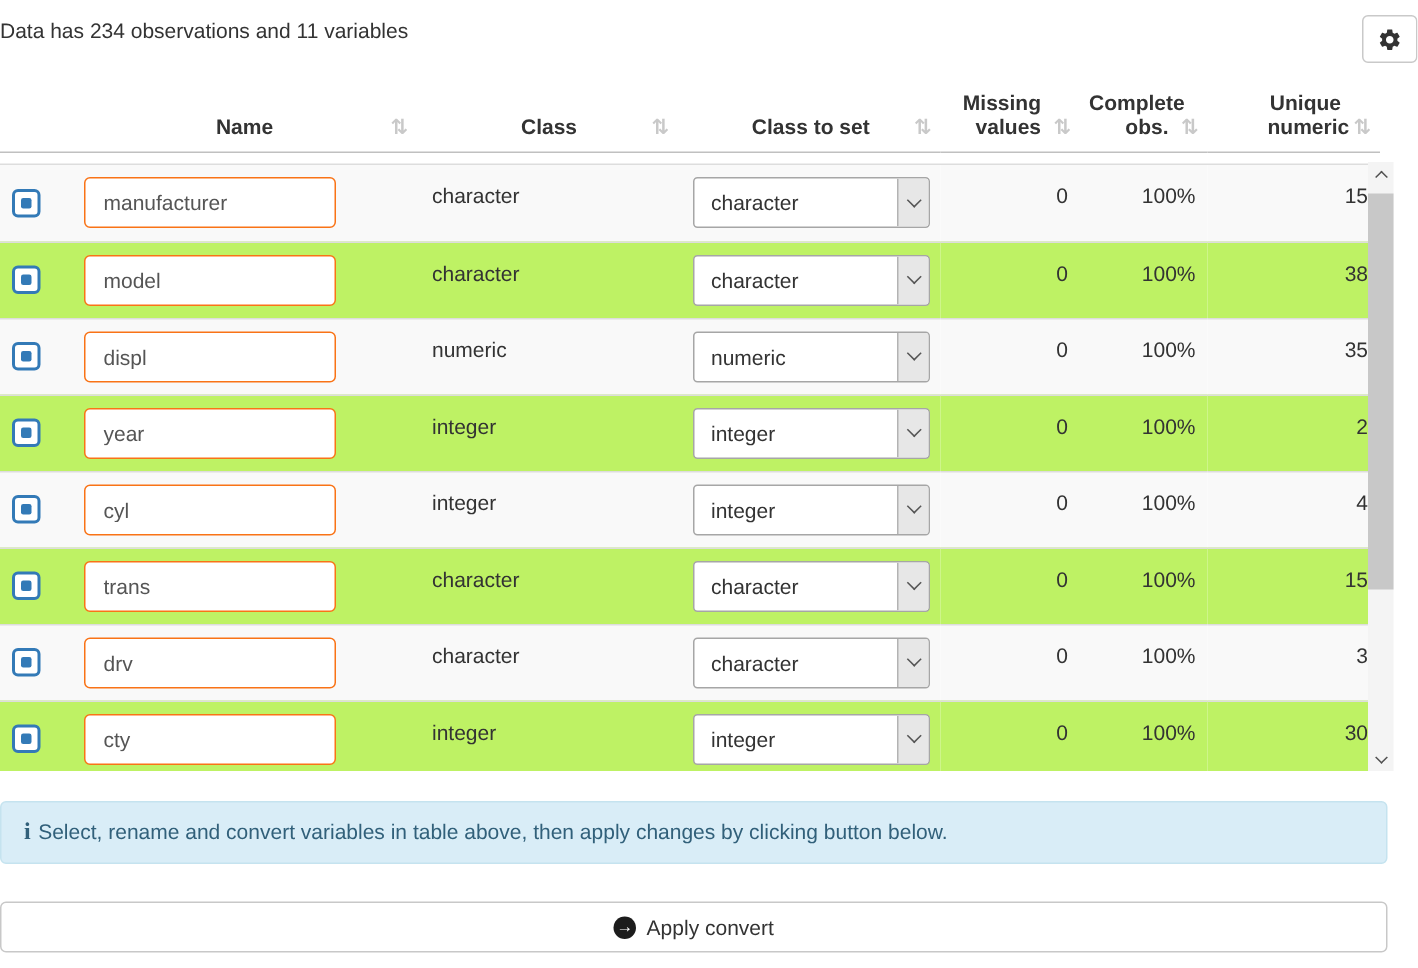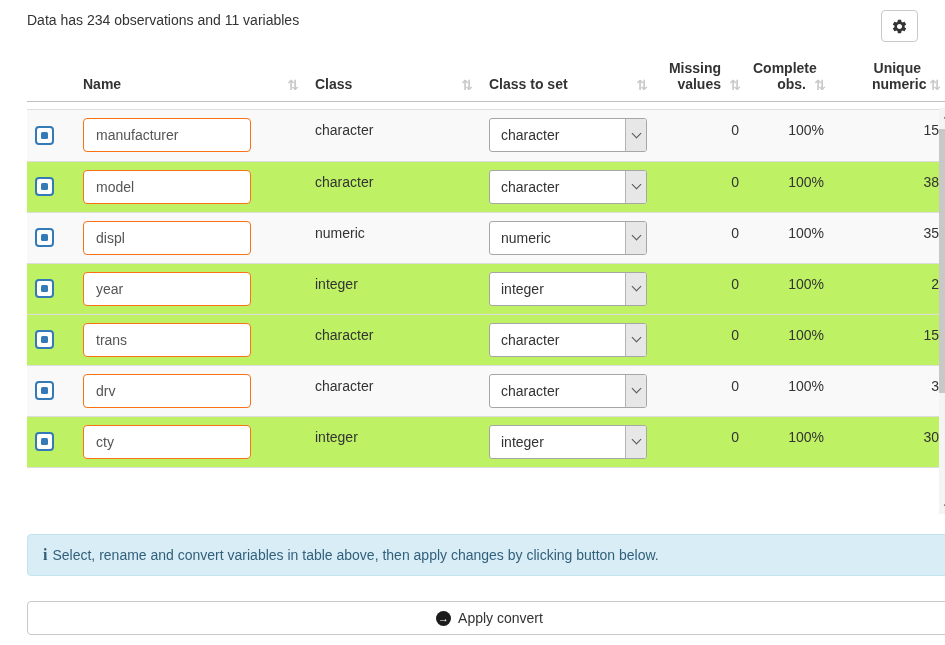--- a/index.html
+++ b/index.html
@@ -1,33 +1,33 @@
 <!DOCTYPE html>
 <html><head>
 <meta charset="utf-8">
 <style>
   * { margin:0; padding:0; box-sizing:border-box; }
   html,body { width:945px; height:645px; background:#fff; }
   body { font-family:"Liberation Sans", sans-serif; color:#333; font-size:14px; }
-  .page { width:945px; height:519px; padding:0 27px; position:relative; }
+  .page { width:945px; height:519px; padding:0 0; position:relative; }
 
   
   .topbar { position:relative; padding-top:10px; height:42px; }
   .summary { font-size:14px; color:#333; padding-top:2px; }
   .gear-btn { position:absolute; top:10px; right:0; width:37px; height:32px;
     background:#fff; border:1px solid #c9c9c9; border-radius:4px;
     display:flex; align-items:center; justify-content:center; cursor:pointer; }
 
   
   .table-wrap { position:relative; margin-top:14px; width:920px; }
   table { border-collapse:collapse; table-layout:fixed; width:920px; }
   th { font-weight:bold; font-size:14px; color:#333; vertical-align:bottom;
        padding:4px 8px 9px 10px; position:relative; }
   thead table, .head-table { border-bottom:1px solid #c0c0c0; }
-  .th-left { text-align:left; }
+  .th-left { text-align:center; }
   .th-right { text-align:right; padding-right:26px; }
   .th-pad40 { padding-left:40px; }
   .th-pad10 { padding-left:10px;text-align:right; }
   .th-pad6 { padding-left:6px; }
   .sort { position:absolute; right:6px; bottom:8px; color:#c9c9c9;
           font-family:"DejaVu Sans", sans-serif; font-size:14px; font-weight:bold; }
 
   .body-clip { margin-top:7px; height:405px; overflow:hidden; border-top:1px solid #ddd; }
   tbody tr { height:51px; }
   tbody tr.odd { background:#f9f9f9; }
@@ -230,20 +230,40 @@
                   <span class="sel-text">integer</span>
                   <span class="sel-btn">
                     <i class="chev-down"></i>
                   </span>
                 </div>
               </td>
               <td class="c-num">0</td>
               <td class="c-num">100%</td>
               <td class="c-num">2</td>
             </tr>
+            <tr class="odd">
+              <td class="c-cbx">
+                <span class="cbx">
+                  <span class="cbx-dot"></span>
+                </span>
+              </td>
+              <td class="c-name"><input class="name-input" type="text" value="cyl" style=""></td>
+              <td class="c-class">integer</td>
+              <td class="c-sel">
+                <div class="sel">
+                  <span class="sel-text">integer</span>
+                  <span class="sel-btn">
+                    <i class="chev-down"></i>
+                  </span>
+                </div>
+              </td>
+              <td class="c-num">0</td>
+              <td class="c-num">100%</td>
+              <td class="c-num">4</td>
+            </tr>
             <tr class="even">
               <td class="c-cbx">
                 <span class="cbx">
                   <span class="cbx-dot"></span>
                 </span>
               </td>
               <td class="c-name"><input class="name-input" type="text" value="trans" style=""></td>
               <td class="c-class">character</td>
               <td class="c-sel">
                 <div class="sel">

